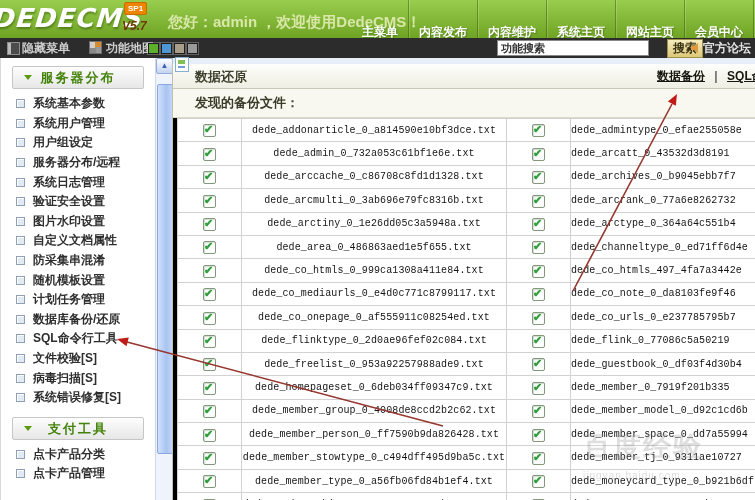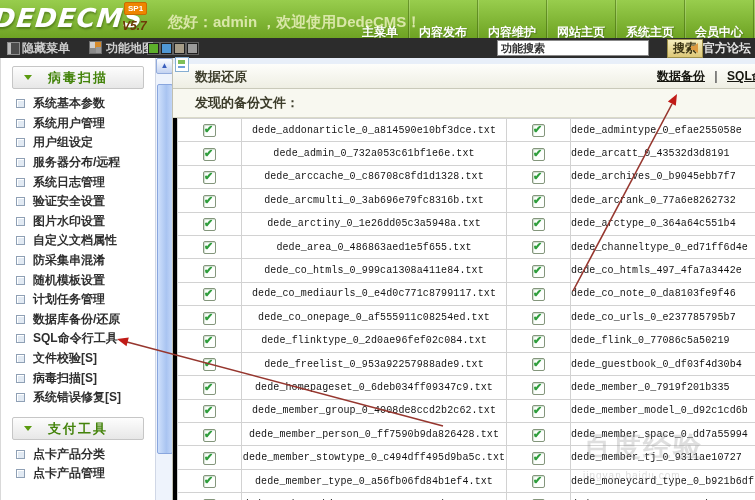--- a/index.html
+++ b/index.html
@@ -111,43 +111,43 @@
 
   <div id="topbar">
     <div id="logo">DEDECMS</div>
     <div id="logo-badge">SP1</div>
     <div id="logo-ver">V5.7</div>
     <div id="greeting">您好：admin ，欢迎使用DedeCMS！</div>
     <div id="top-menu">
         <div class="menu-item">主菜单</div>
         <div class="menu-item">内容发布</div>
         <div class="menu-item">内容维护</div>
+        <div class="menu-item">系统主页</div>
         <div class="menu-item">网站主页</div>
-        <div class="menu-item">系统主页</div>
         <div class="menu-item">会员中心</div>
         <div class="menu-item">注销</div>
       </div>
   </div>
 
   <div id="toolbar">
     <span id="hide-menu-icon"></span>
     <span class="tb-item" style="left:22px">隐藏菜单</span>
     <span id="fn-map-icon"></span>
     <span class="tb-item" style="left:106px">功能地图</span>
     <span id="swatches"><span class="swatch" style="left: 148px; background: rgb(93, 175, 43);"></span><span class="swatch" style="left: 161px; background: rgb(79, 151, 212);"></span><span class="swatch" style="left: 174px; background: rgb(167, 157, 136);"></span><span class="swatch" style="left: 187px; background: rgb(154, 154, 154);"></span></span>
     <input id="search-input" value="功能搜索" style="">
     <span id="search-btn">搜索</span>
     <svg id="speaker-icon" viewBox="0 0 10 10">
       <path d="M0,3 h3 l4,-3 v10 l-4,-3 h-3 z" fill="#dd9a40"></path>
     </svg>
     <span class="tb-item" id="forum-link">官方论坛</span>
   </div>
 
   <div id="sidebar">
-      <div class="side-header"><span class="tri"></span><span>病毒扫描</span></div>
+      <div class="side-header"><span class="tri"></span><span>服务器分布</span></div>
       <div class="side-item">
         <span class="blt"></span>
         <span class="side-label">系统基本参数</span>
       </div>
       <div class="side-item">
         <span class="blt"></span>
         <span class="side-label">系统用户管理</span>
       </div>
       <div class="side-item">
         <span class="blt"></span>

